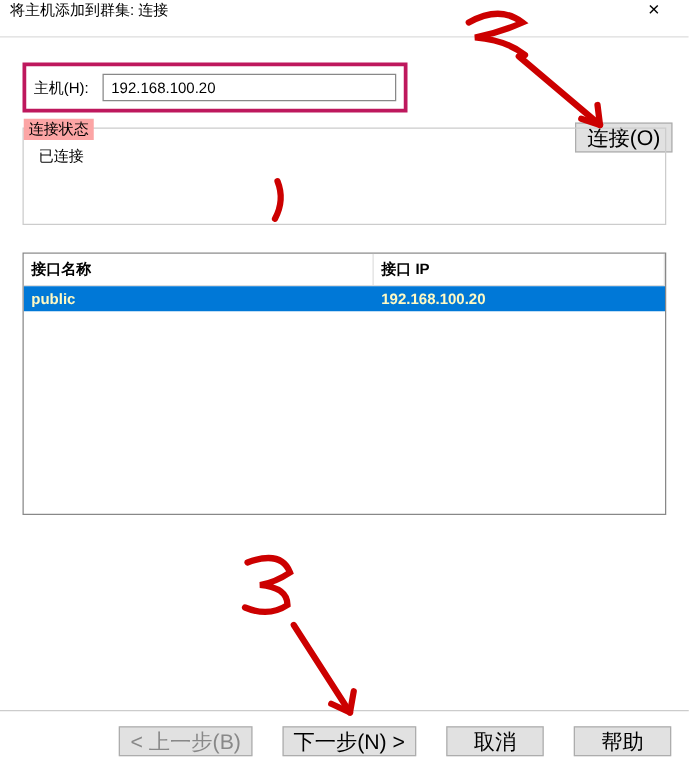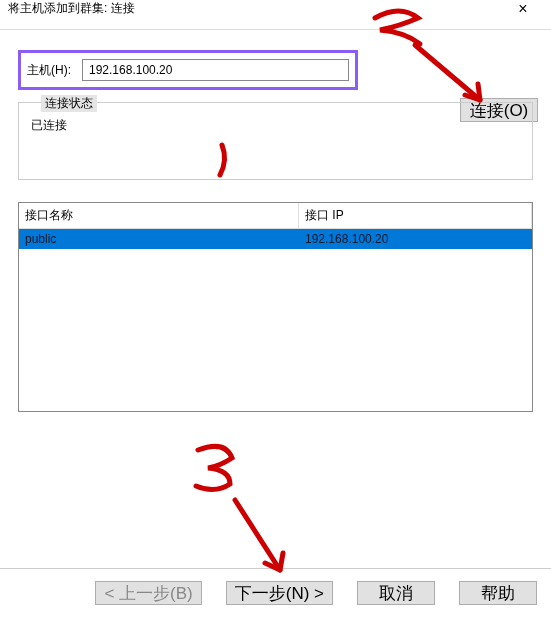--- a/index.html
+++ b/index.html
@@ -25,24 +25,24 @@
       font-size: 16px;
       cursor: pointer;
     }
     .content {
       padding: 20px 18px 0 18px;
     }
     .desc { margin-bottom: 14px; }
     .host-row {
       display: flex;
       align-items: center;
-      border: 3px solid #8b5cf6;
+      border: 3px solid #be185d;
       padding: 6px 6px;
       margin-bottom: 12px;
-      width: 340px;
+      width: 308px;
     }
     .host-label { width: 55px; }
     .host-input {
       flex: 1;
       height: 22px;
       border: 1px solid #888;
       padding: 2px 6px;
       font-family: inherit;
       font-size: 12px;
     }
@@ -68,52 +68,53 @@
     .fieldset {
       border: 1px solid #ccc;
       padding: 10px 10px 14px 10px;
       margin-bottom: 22px;
       position: relative;
       height: 78px;
     }
     .fieldset-legend {
       position: absolute;
       top: -8px;
-      left: 22px;
-      background: #e5e5e5;
+      left: 0;
+      background: #fca5a5;
       padding: 0 4px;
       text-align: right;
     }
     .status-text { padding: 4px 2px; }
     .section-label { margin-bottom: 6px; }
     .table-box {
       border: 1px solid #888;
       height: 210px;
       overflow: hidden;
+      font-weight: bold;
     }
     .table-header {
       display: flex;
       background: #fff;
       border-bottom: 1px solid #ddd;
     }
     .table-header .col {
       padding: 4px 6px;
       border-right: 1px solid #e0e0e0;
     }
     .col-name { width: 280px; }
     .col-ip { flex: 1; }
     .table-row {
       display: flex;
     }
     .table-row .cell {
       padding: 3px 6px;
     }
     .table-row.selected {
       background: #0078d7;
-      color: #0f172a;
+      color: #fef9c3;
     }
     .footer {
       position: absolute;
       bottom: 0;
       left: 0;
       right: 0;
       border-top: 1px solid #ccc;
       padding: 12px 14px;
       display: flex;
       justify-content: flex-end;

